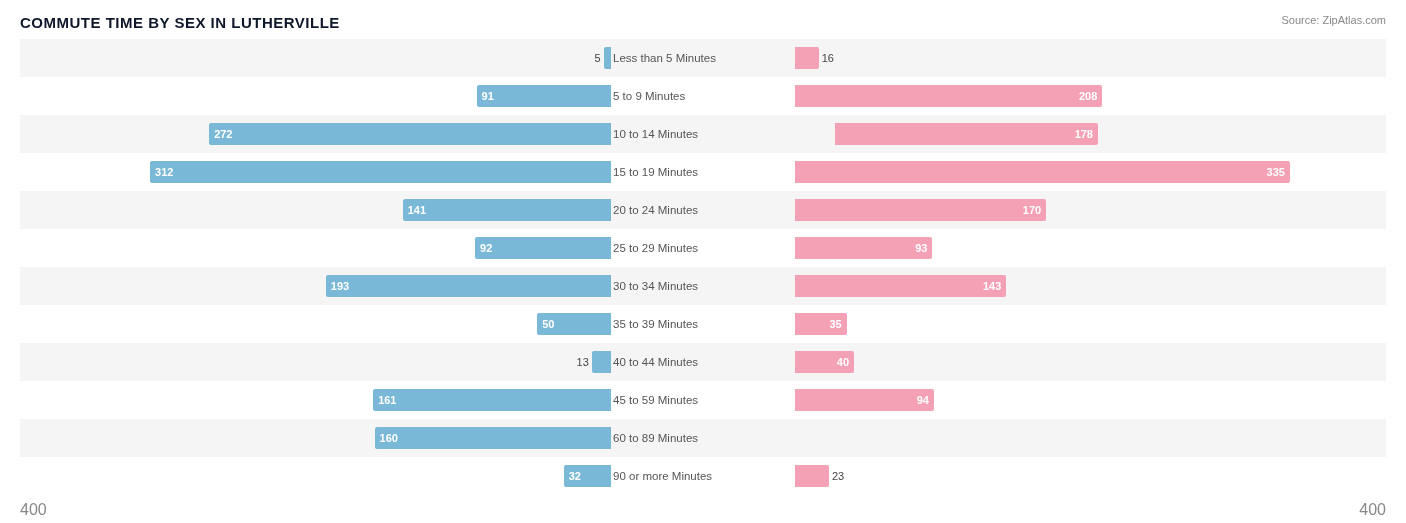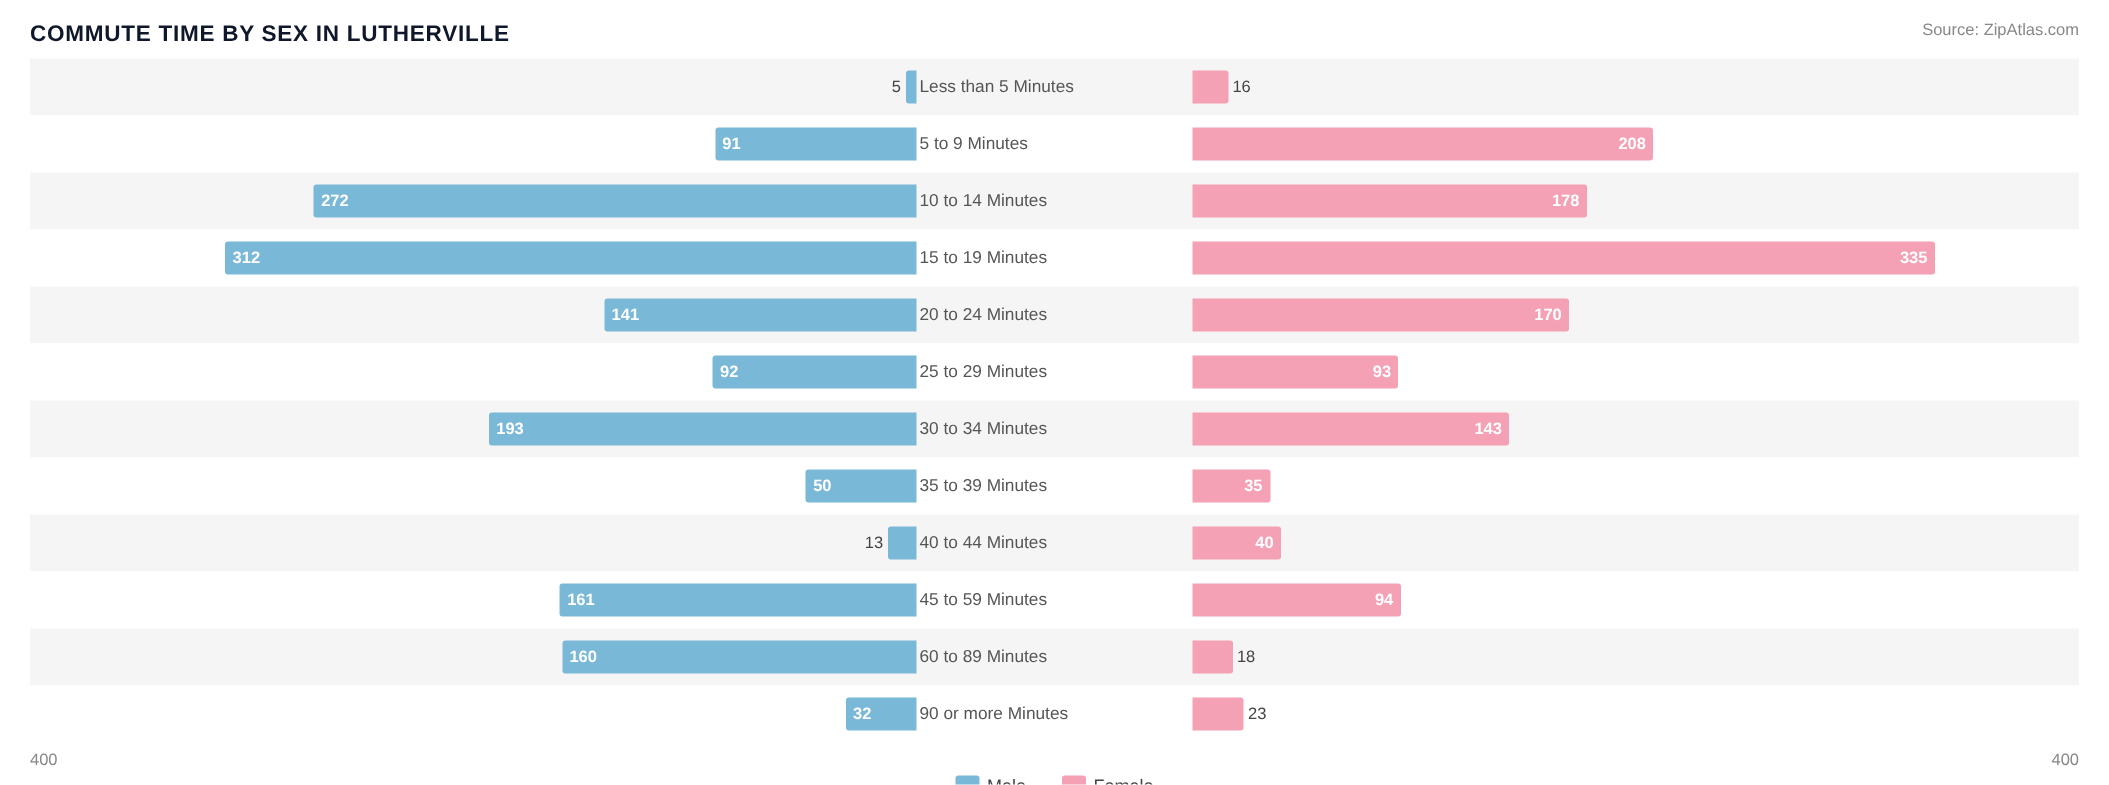--- a/index.html
+++ b/index.html
@@ -28,21 +28,21 @@
       position: absolute;
       top: 14px;
       right: 20px;
       font-size: 11px;
       color: #888;
     }
     .axis-labels {
       display: flex;
       justify-content: space-between;
       padding: 4px 0 0 0;
-      font-size: 11px;
+      font-size: 16px;
       color: #888;
       align-items: center;
     }
     .legend {
       display: flex;
       justify-content: center;
       gap: 24px;
       margin-top: 4px;
     }
     .legend-item {
@@ -212,21 +212,21 @@
       <div class="male-bar-wrap">
         <div class="m-bar" style="width:68%;">
           <span class="val-inside-left">272</span>
 
         </div>
       </div>
     </div>
     <div class="center-label-cell">10 to 14 Minutes</div>
     <div class="right-half">
       <div class="female-bar-wrap">
-        <div class="f-bar" style="width:44.5%;">
+        <div class="f-bar" style="width:44.5%;margin-left:40px;">
           <span class="val-inside-right">178</span>
 
         </div>
       </div>
     </div>
   </div>
       <div class="row-wrapper">
     <div class="left-half">
       <div class="male-bar-wrap">
         <div class="m-bar" style="width:78%;">
@@ -362,28 +362,20 @@
       <div class="row-wrapper">
     <div class="left-half">
       <div class="male-bar-wrap">
         <div class="m-bar" style="width:40%;">
           <span class="val-inside-left">160</span>
 
         </div>
       </div>
     </div>
     <div class="center-label-cell">60 to 89 Minutes</div>
-    <div class="right-half">
-      <div class="female-bar-wrap">
-        <div class="f-bar" style="width:4.5%;">
-
-          <span class="val-outside-right">18</span>
-        </div>
-      </div>
-    </div>
   </div>
       <div class="row-wrapper">
     <div class="left-half">
       <div class="male-bar-wrap">
         <div class="m-bar" style="width:8%;">
           <span class="val-inside-left">32</span>
 
         </div>
       </div>
     </div>

